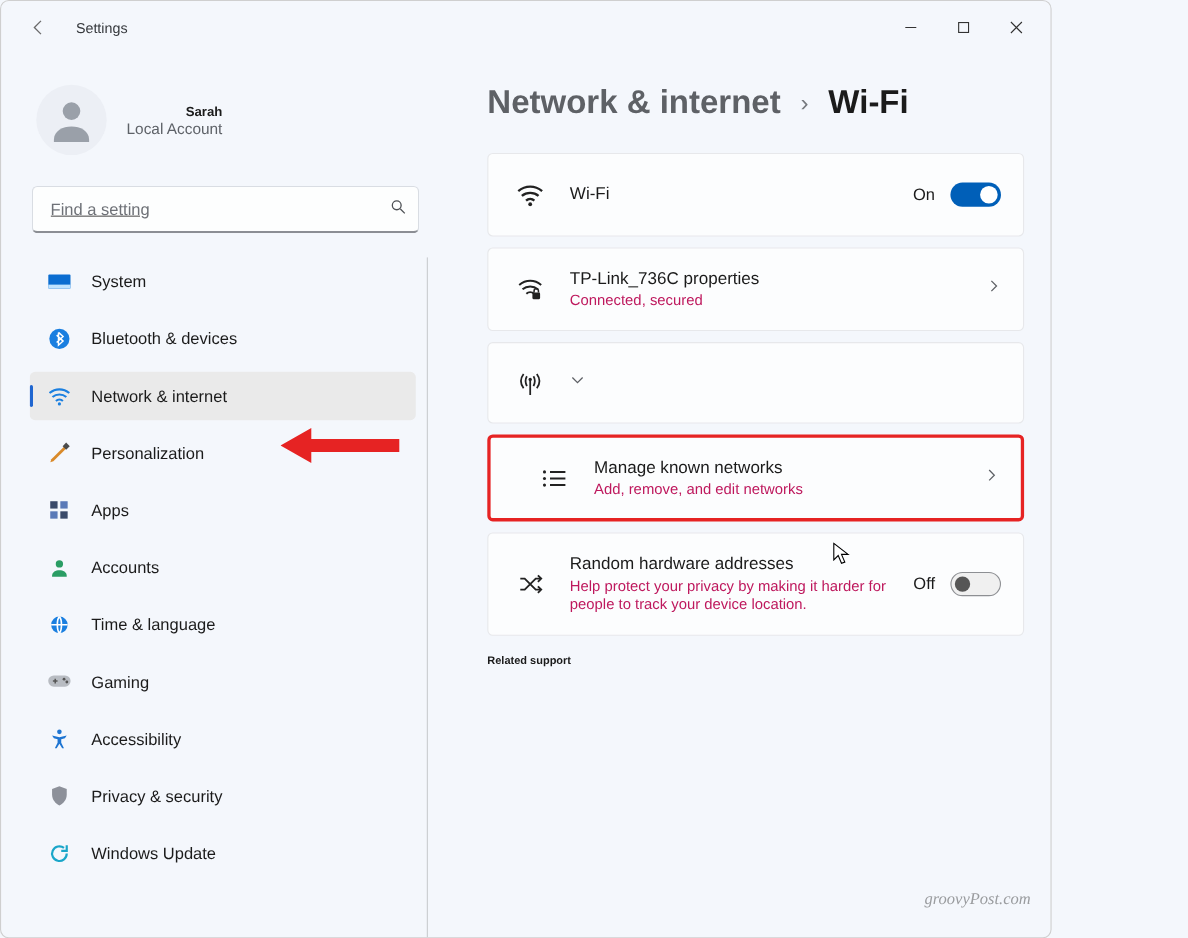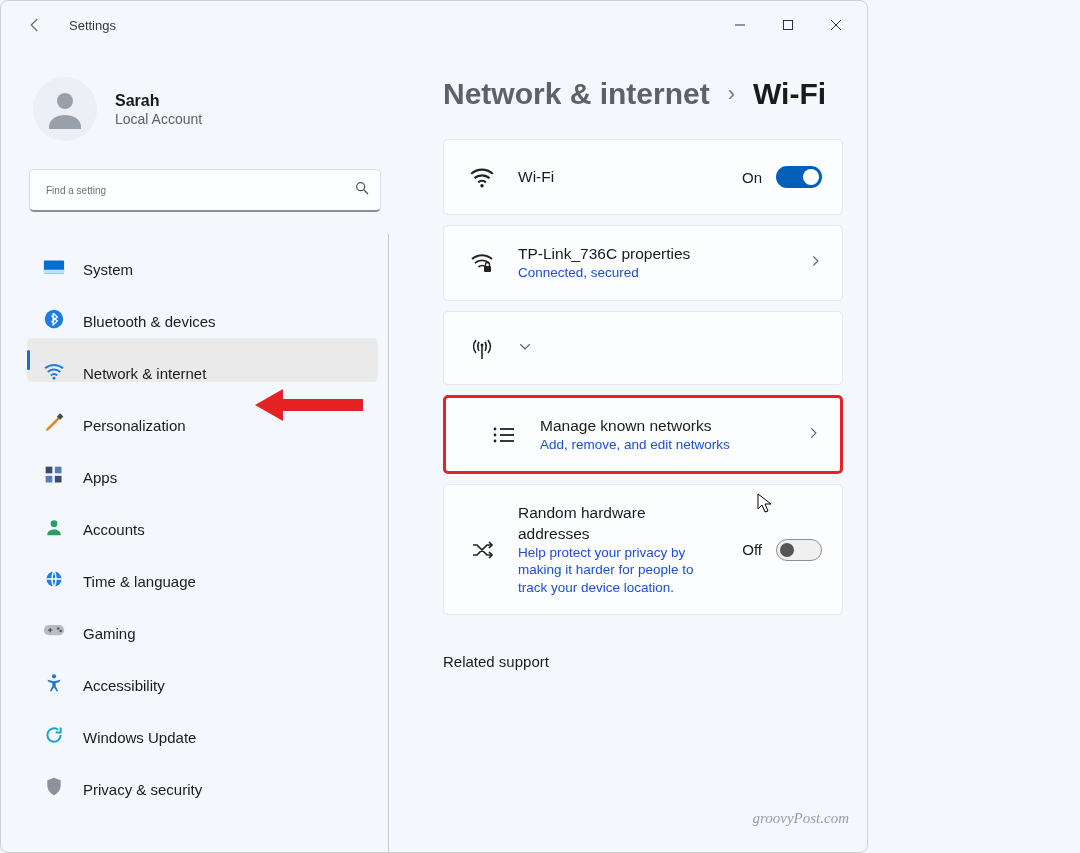--- a/index.html
+++ b/index.html
@@ -7,21 +7,21 @@
     padding: 0;
     width: 1080px;
     height: 853px;
     font-family: "Segoe UI", "Segoe UI Variable", Arial, sans-serif;
     background: #f4f7fc;
     color: #1b1b1b;
     overflow: hidden;
   }
   .window {
     position: relative;
-    width: 868px;
+    width: 956px;
     height: 853px;
     box-sizing: border-box;
     border: 1px solid #cfcfcf;
     border-radius: 8px;
     background: #f4f7fc;
   }
   
   .titlebar {
     height: 48px;
     display: flex;
@@ -73,23 +73,24 @@
   }
   .avatar {
     width: 64px; height: 64px;
     border-radius: 50%;
     background: #eceff5;
     display: flex;
     align-items: center; justify-content: center;
     color: #9aa0a9;
   }
   .account-name {
-    font-size: 16px;
+    font-size: 12px;
     font-weight: 600;
     line-height: 1.25;
+    text-align: right;
   }
   .account-sub {
     font-size: 14px;
     color: #5e6268;
   }
   .search-box {
     margin: 0 8px 22px 2px;
     height: 40px;
     border: 1px solid #d9dde3;
     border-bottom: 2px solid #8b8e94;
@@ -97,35 +98,36 @@
     background: #fdfefe;
     display: flex;
     align-items: center;
     padding: 0 10px 0 14px;
   }
   .search-box input {
     flex: 1;
     border: none;
     outline: none;
     background: transparent;
-    font-size: 10px;
+    font-size: 15px;
     color: #555;
+    text-decoration: underline;
   }
   .search-box input::placeholder { color: #6e7177; }
   .search-box .sicon { color: #4d5054; }
   .nav {
     flex: 1;
     overflow: hidden;
     border-right: 1px solid #c9cbcf;
     padding-right: 10px;
   }
   .nav-item {
     height: 44px;
     display: flex;
-    align-items: flex-end;
+    align-items: center;
     gap: 18px;
     padding: 0 12px 0 16px;
     border-radius: 5px;
     font-size: 15px;
     color: #1b1b1b;
     cursor: default;
     margin-bottom: 8px;
     position: relative;
   }
   .nav-item .nicon {
@@ -188,21 +190,21 @@
   }
   .card .cicon {
     width: 28px;
     display: flex;
     align-items: center; justify-content: center;
     color: #333;
     flex: 0 0 28px;
   }
   .card .ctext { flex: 1; min-width: 0; }
   .ctitle { font-size: 15.5px; line-height: 1.3; }
-  .csub { font-size: 13.5px; color: #1d4ed8; line-height: 1.3; }
+  .csub { font-size: 13.5px; color: #be185d; line-height: 1.3; }
   .card .cright {
     display: flex;
     align-items: center;
     gap: 14px;
   }
   .onoff-label { font-size: 15px; }
   .chev { color: #5e6166; }
   .toggle {
     width: 46px; height: 22px;
     border-radius: 11px;
@@ -228,23 +230,23 @@
     left: 3px; top: 3px;
     width: 14px; height: 14px;
     border-radius: 50%;
     background: #565656;
   }
   .highlight-box {
     border: 3px solid #e62323 !important;
     padding-left: 44px;
   }
   .related-heading {
-    margin-top: 38px;
-    font-size: 15px;
-    font-weight: 400;
+    margin-top: 18px;
+    font-size: 10px;
+    font-weight: 700;
   }
   
   .arrow-annotation {
     position: absolute;
     left: 254px;
     top: 386px;
     pointer-events: none;
   }
   .cursor-annotation {
     position: absolute;
@@ -402,34 +404,34 @@
           <span class="nicon">
             <svg width="20" height="20" viewBox="0 0 24 24" fill="#1e75d2">
                 <circle cx="12" cy="4" r="2.5"></circle>
                 <path d="M4 8l8 2 8-2-2 3-4 1v4l3 6h-2l-3-5-3 5H7l3-6v-4l-4-1z"></path>
               </svg>
           </span>
           <span>Accessibility</span>
         </div>
         <div class="nav-item">
           <span class="nicon">
+            <svg width="18" height="20" viewBox="0 0 20 24" fill="#8d919a">
+                <path d="M10 1l8 3v6c0 6-4 10-8 12-4-2-8-6-8-12V4z"></path>
+              </svg>
+          </span>
+          <span>Privacy &amp; security</span>
+        </div>
+        <div class="nav-item">
+          <span class="nicon">
             <svg width="20" height="20" viewBox="0 0 24 24" fill="none" stroke="#1aa6c9" stroke-width="2.4">
                 <path d="M20 12a8 8 0 1 1-3-6.2"></path>
                 <path d="M20 3v6h-6"></path>
               </svg>
           </span>
           <span>Windows Update</span>
-        </div>
-        <div class="nav-item">
-          <span class="nicon">
-            <svg width="18" height="20" viewBox="0 0 20 24" fill="#8d919a">
-                <path d="M10 1l8 3v6c0 6-4 10-8 12-4-2-8-6-8-12V4z"></path>
-              </svg>
-          </span>
-          <span>Privacy &amp; security</span>
         </div>
       </div>
     </div>
 
     <div class="main">
       <div class="breadcrumb">
         <span class="bc-parent">Network &amp; internet</span>
         <span class="bc-sep">›</span>
         <span class="bc-current">Wi-Fi</span>
       </div>

